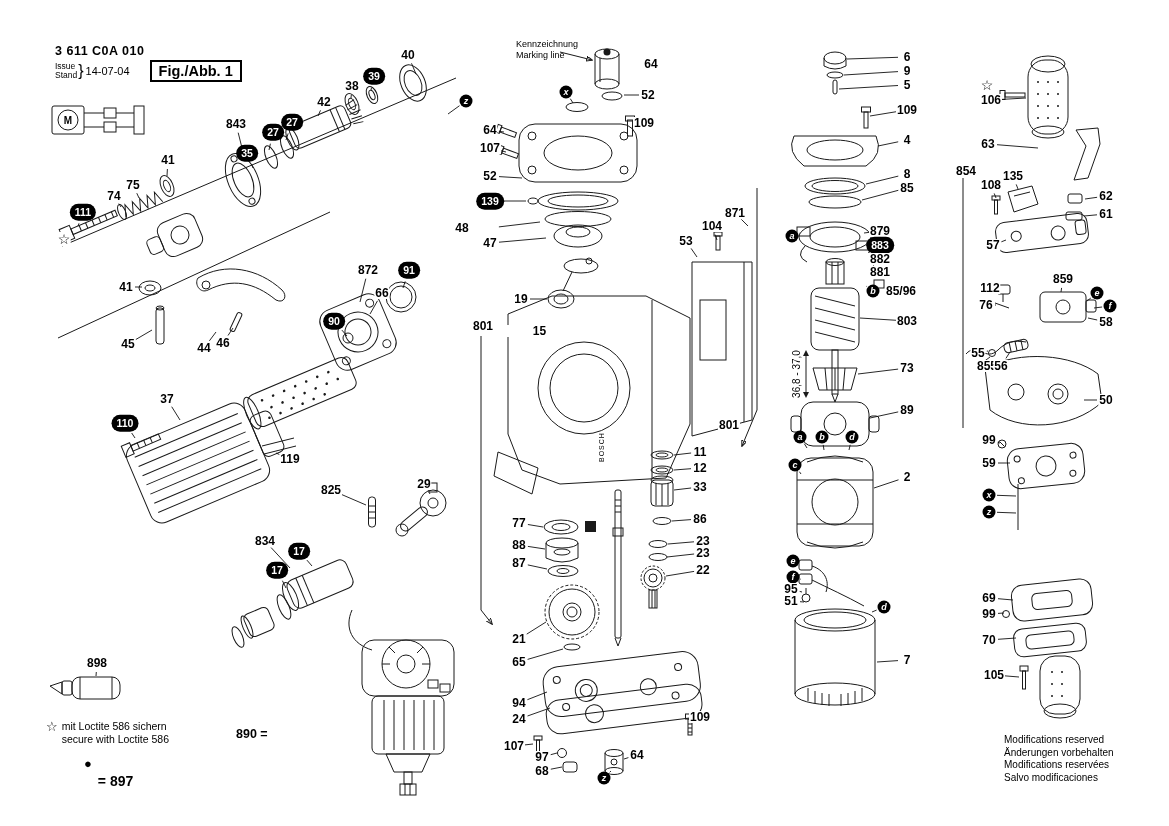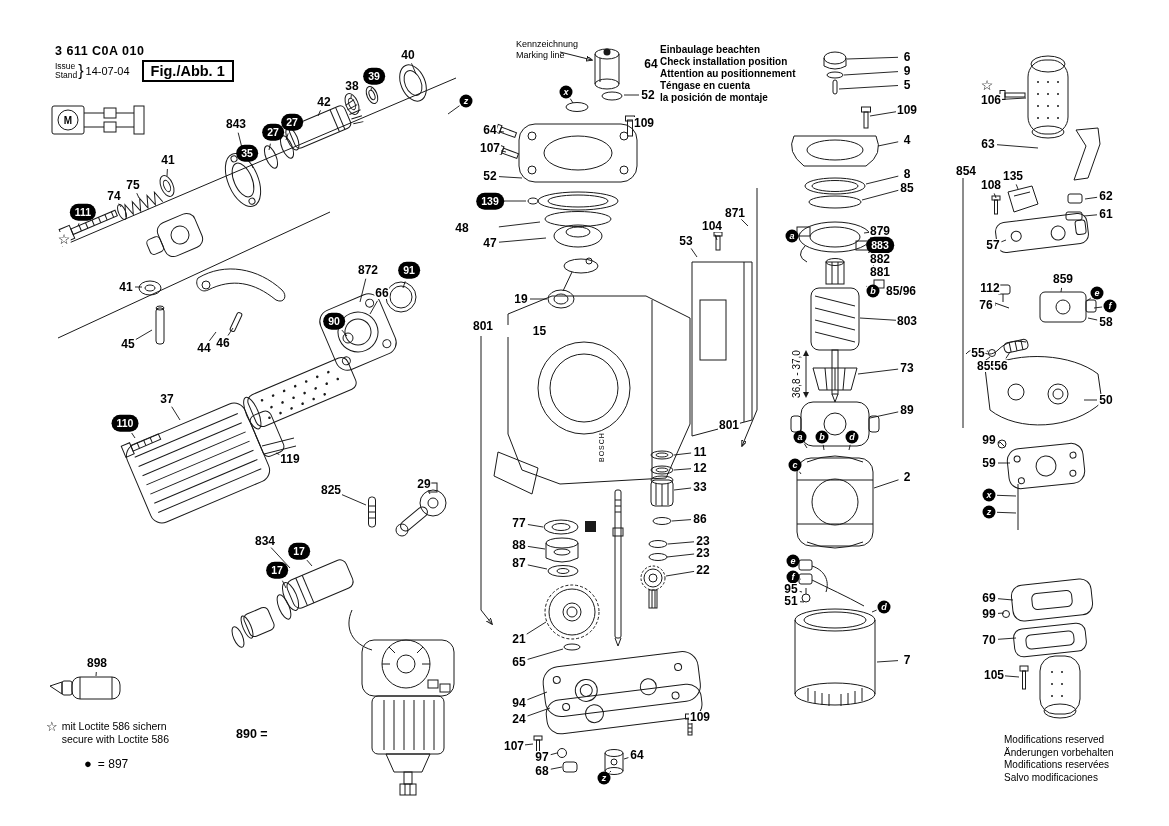--- a/index.html
+++ b/index.html
@@ -19,32 +19,32 @@
              font-style:italic;font-weight:bold;display:flex;align-items:center;justify-content:center;}
   .lbl.star{font-size:14px;background:#fff;}
   .note{position:absolute;}
   #title-block{left:55px;top:44px;}
   #title-block .pn{font-size:12.5px;font-weight:bold;letter-spacing:0.5px;}
   #title-block .row{display:flex;align-items:center;margin-top:2px;}
   #title-block .iss{display:flex;flex-direction:column;font-size:8.5px;line-height:1.1;}
   #title-block .brace{font-size:16px;margin:0 2px 0 1px;font-weight:normal;}
   #title-block .date{font-size:11px;}
   #title-block .figbox{border:2.5px solid #000;font-size:14.5px;font-weight:bold;
-                       padding:1px 7px;margin-left:12px;background:#fff;}
+                       padding:1px 7px;margin-left:20px;background:#fff;}
   #marking-note{left:516px;top:39px;font-size:9px;line-height:1.2;}
   #install-note{left:660px;top:44px;font-size:10px;font-weight:bold;line-height:1.2;}
   #loctite-note{left:46px;top:720px;font-size:10.5px;display:flex;gap:4px;}
   #loctite-note .star-g{font-size:13px;line-height:1;}
   #loctite-note .col{display:flex;flex-direction:column;line-height:1.25;}
   #g890-note{left:236px;top:727px;display:flex;gap:7px;}
   #g890-note .lab{font-size:12.5px;font-weight:bold;}
   #g890-note .col{display:flex;flex-direction:column;font-size:11.5px;font-weight:bold;line-height:1.25;}
   #g897-note{left:84px;top:757px;display:flex;gap:6px;align-items:flex-start;}
   #g897-note .mk{font-size:13px;line-height:1;}
-  #g897-note .lab{font-size:12px;font-weight:normal;}
+  #g897-note .lab{font-size:14px;font-weight:bold;margin-top:16px;}
   #g897-note .col{display:flex;flex-direction:column;font-size:10.5px;line-height:1.3;}
   #mods-note{left:1004px;top:734px;font-size:10px;line-height:1.25;}
   #dim-label{left:796px;top:374px;font-size:10px;transform:translate(-50%,-50%) rotate(-90deg);
              white-space:nowrap;background:#fff;}
 </style>
 </head>
 <body>
 
 <div id="canvas">
 
@@ -834,27 +834,20 @@
       <span class="date">14-07-04</span>
       <span class="figbox">Fig./Abb. 1</span>
     </div>
   </div>
 
   <div class="note" id="marking-note">
     <div>Kennzeichnung</div>
     <div>Marking line</div>
   </div>
 
-  <div class="note" id="install-note">
-    <div>Einbaulage beachten</div>
-    <div>Check installation position</div>
-    <div>Attention au positionnement</div>
-    <div>Téngase en cuenta</div>
-    <div>la posición de montaje</div>
-  </div>
 
   <div class="note" id="loctite-note">
     <span class="star-g">☆</span>
     <div class="col">
       <span>mit Loctite 586 sichern</span>
       <span>secure with Loctite 586</span>
     </div>
   </div>
 
   <div class="note" id="g890-note">

